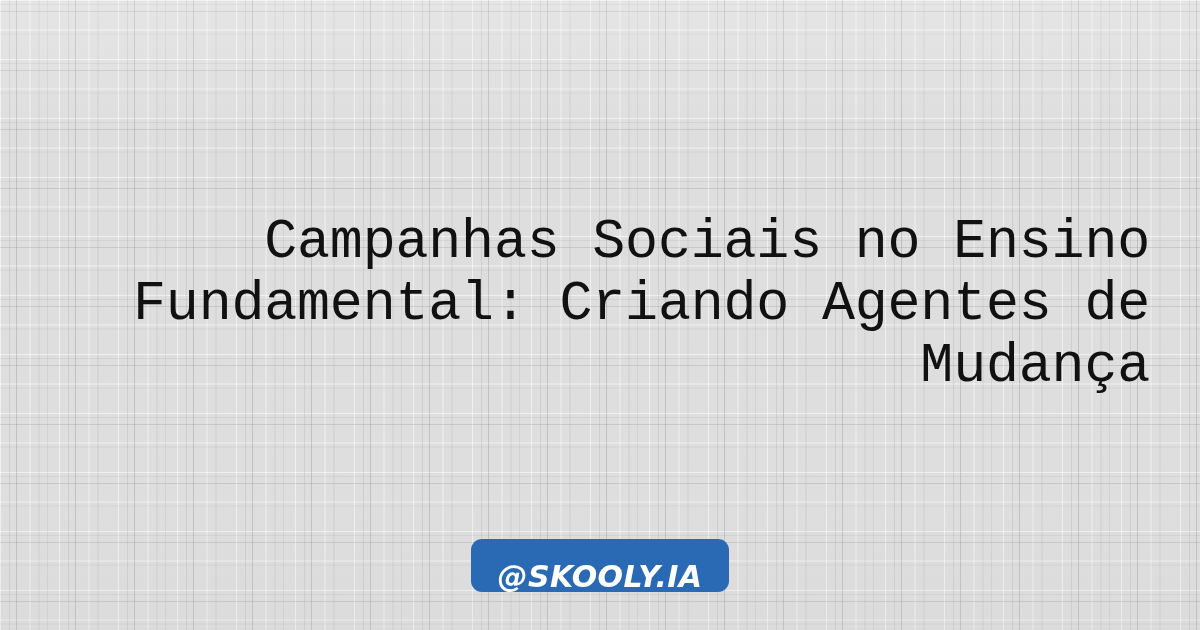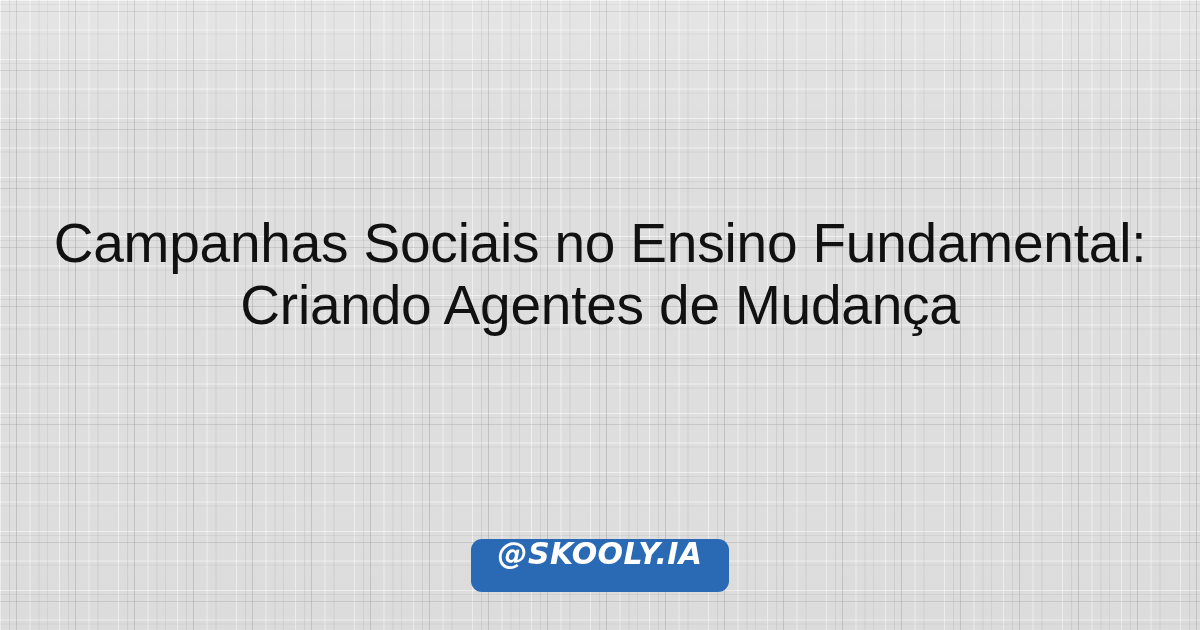--- a/index.html
+++ b/index.html
@@ -81,23 +81,23 @@
     flex-direction: column;
     align-items: center;
     justify-content: center;
     box-sizing: border-box;
     padding: 0 40px;
   }
 
   .title {
     margin: 0;
     padding: 0;
-    text-align: center;
+    text-align: right;
     color: #111111;
-    font-family: Liberation Sans, sans-serif;
+    font-family: Liberation Mono, monospace;
     font-weight: 400;
     font-size: 55px;
     line-height: 62px;
     letter-spacing: -0.2px;
     max-width: 1100px;
     position: absolute;
     top: 212px;
     left: 50%;
     transform: translateX(-50%);
     width: 1120px;
@@ -107,21 +107,21 @@
     position: absolute;
     left: 0;
     right: 0;
     top: 539px;
     display: flex;
     justify-content: center;
   }
 
   .handle-badge {
     display: inline-flex;
-    align-items: flex-start;
+    align-items: flex-end;
     justify-content: center;
     height: 53px;
     padding: 0 27px;
     box-sizing: border-box;
     border-radius: 11px;
     background-color: #2a6ab4;
     color: #ffffff;
     font-family: "DejaVu Sans", sans-serif;
     font-weight: bold;
     font-style: italic;

